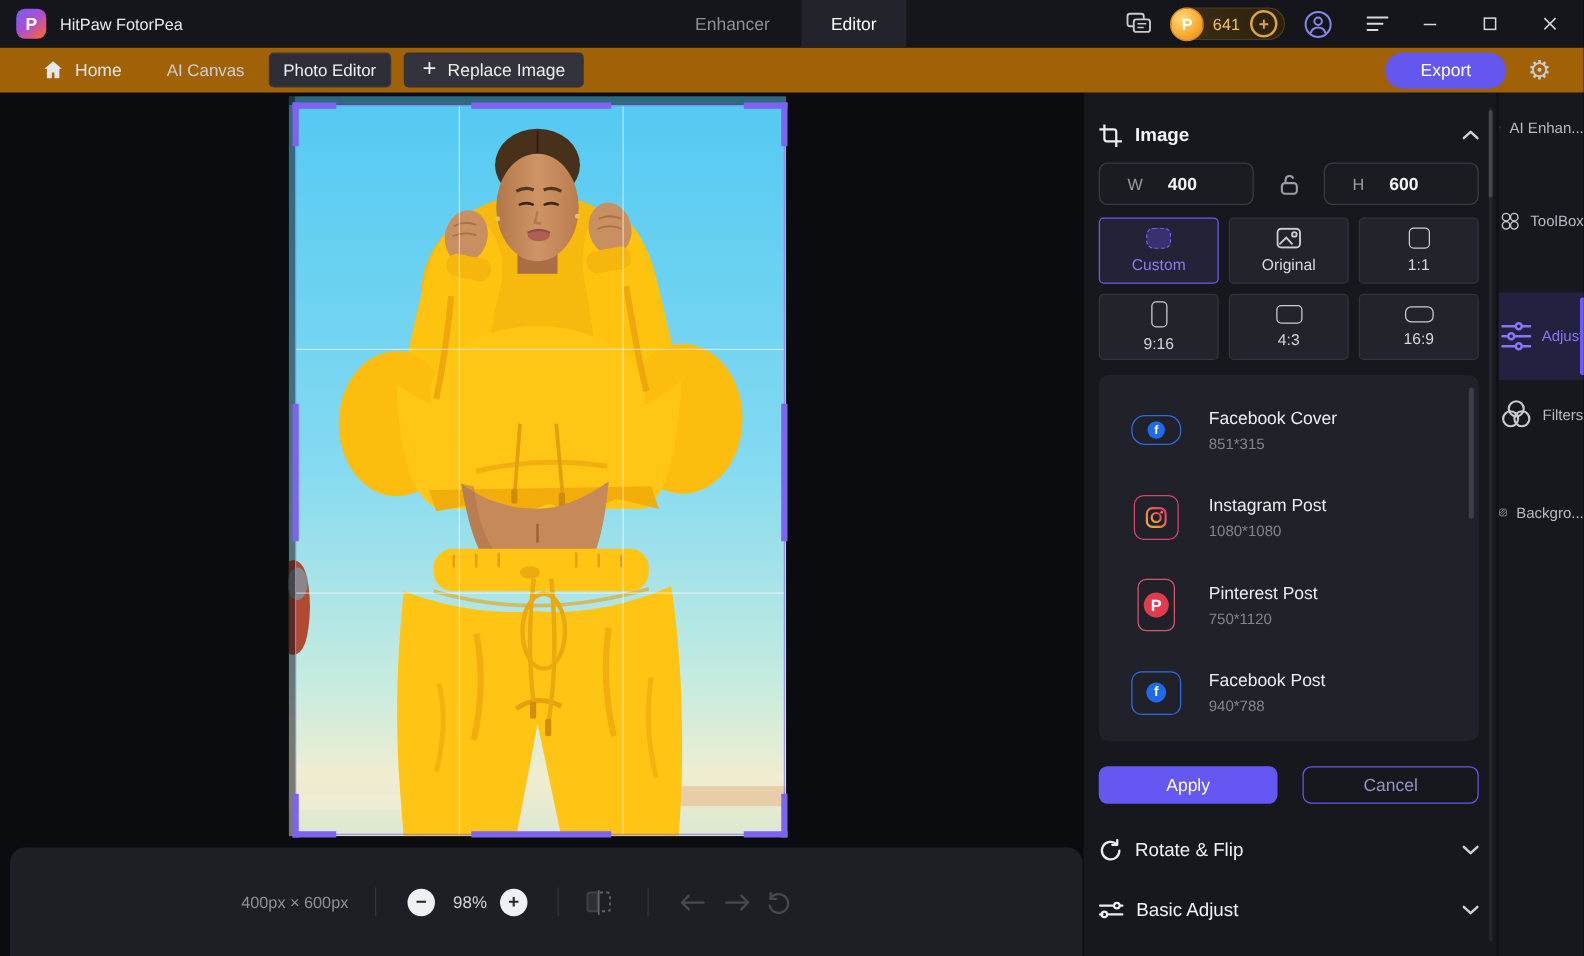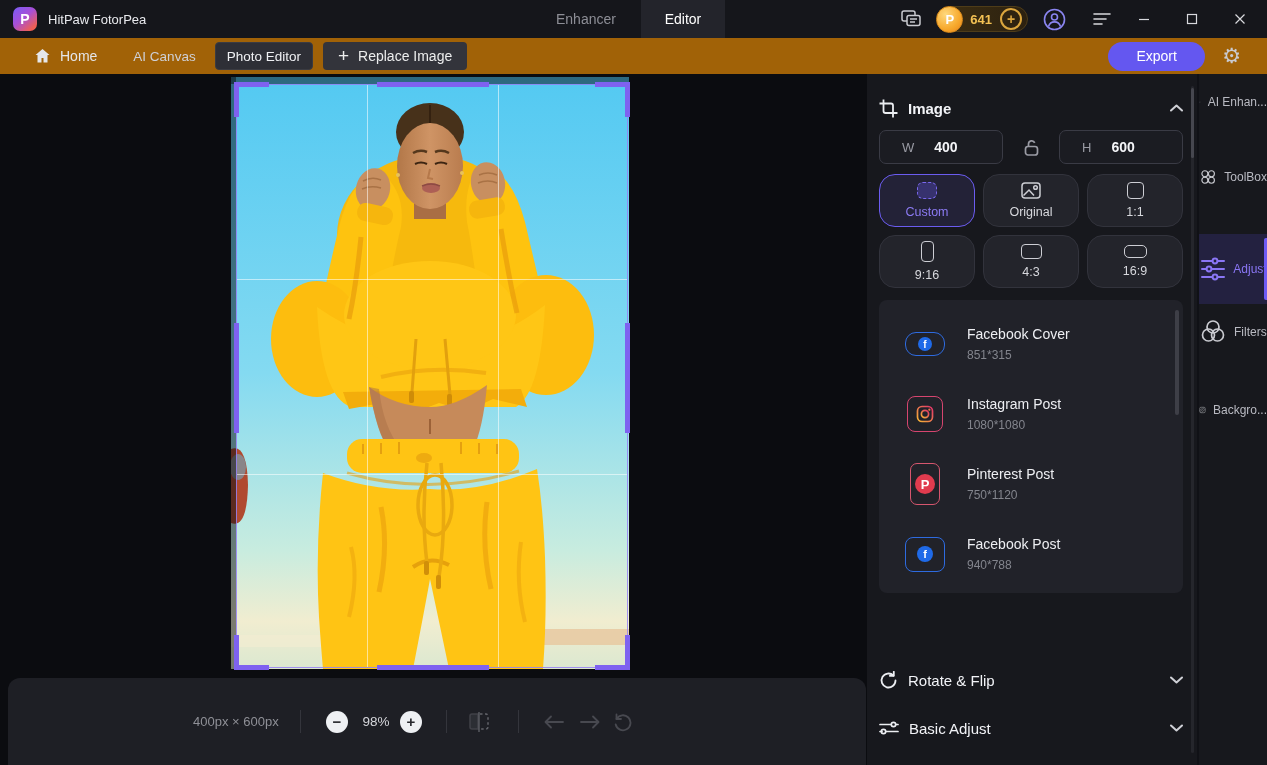--- a/index.html
+++ b/index.html
@@ -20,21 +20,21 @@
   .tab-edi{position:absolute;left:641px;top:0;width:84px;height:38px;line-height:38px;text-align:center;font-size:14px;color:#fff;background:#23242b;cursor:pointer;}
   .tb-right{position:absolute;right:0;top:0;height:38px;display:flex;align-items:center;}
   .chat-ic{margin-right:13px;display:flex;}
   .coin-pill{height:24px;border-radius:13px;display:flex;align-items:center;
     background:linear-gradient(90deg,#46351500,#3a2c11 20%,#2c2110);
     border:1px solid #4e3c18;padding-right:2px;}
   .coin{width:25px;height:25px;border-radius:50%;margin-left:-1px;
     background:radial-gradient(circle at 35% 30%,#ffd97e,#f7a92c 60%,#e9821a);
     border:1px solid #d98a1c;display:flex;align-items:center;justify-content:center;
     color:#fff;font-weight:bold;font-size:13px;}
-  .coin-num{color:#f4c254;font-weight:bold;font-size:13px;margin:0 8px 0 7px;text-align:center;}
+  .coin-num{color:#f4c254;font-weight:normal;font-size:13px;margin:0 8px 0 7px;text-align:center;}
   .plus-coin{width:18px;height:18px;border-radius:50%;border:2px solid #dba63e;color:#dba63e;
     display:flex;align-items:center;justify-content:center;font-size:14px;font-weight:bold;line-height:1;margin-right:3px;}
   .avatar{width:23px;height:23px;margin-left:15px;display:flex;}
   .menu-ic{margin-left:27px;display:flex;}
   .winbtn{width:30px;height:38px;margin-left:18px;display:flex;align-items:center;justify-content:center;cursor:pointer;}
 
   
   .toolbar{position:absolute;top:38px;left:0;width:1267px;height:36px;background:#a16207;display:flex;align-items:center;z-index:20;}
   .tb-home{display:flex;align-items:center;gap:9px;margin-left:34px;font-size:14px;color:#e4e5e9;cursor:pointer;}
   .tb-canvas{margin-left:36px;font-size:13.5px;color:#cfd0d6;cursor:pointer;}
@@ -85,21 +85,21 @@
   .p-head{top:21px;height:26px;display:flex;align-items:center;}
   .p-head .t{font-size:15px;font-weight:bold;color:#f2f3f7;margin-left:10px;}
   .p-head .chev{margin-left:auto;display:flex;cursor:pointer;}
   .wh-row{top:56px;height:34px;display:flex;align-items:center;justify-content:space-between;}
   .dim-input{width:124px;height:34px;box-sizing:border-box;background:#1b1c22;border:1px solid #3a3b45;border-radius:7px;display:flex;align-items:center;}
   .dim-input .lb{color:#9a9ba4;font-size:13px;margin-left:22px;}
   .dim-input input{width:64px;background:transparent;border:0;outline:0;color:#f4f5f8;font-size:14px;font-weight:bold;font-family:"Liberation Sans",sans-serif;margin-left:18px;}
   .lock{display:flex;cursor:pointer;}
 
   .ratio-grid{top:100px;display:grid;grid-template-columns:repeat(3,96px);grid-auto-rows:53px;gap:8px;}
-  .rbtn{background:#23242b;border:1px solid #32333c;border-radius:16px;display:flex;flex-direction:column;align-items:center;justify-content:center;gap:6px;cursor:pointer;box-sizing:border-box;}
+  .rbtn{background:#23242b;border:1px solid #32333c;border-radius:4px;display:flex;flex-direction:column;align-items:center;justify-content:center;gap:6px;cursor:pointer;box-sizing:border-box;}
   .rbtn .rl{font-size:12.5px;color:#d7d8dd;}
   .rbtn.sel{border:1.5px solid #6b5cf0;background:#232237;}
   .rbtn.sel .rl{color:#8b7af2;}
   .ri-custom{width:18px;height:15px;border:1.6px dashed #7a68ee;border-radius:6px;background:rgba(104,88,238,.30);}
   .ri-sq{width:15px;height:15px;border:1.5px solid #cdced4;border-radius:4px;}
   .ri-916{width:11px;height:19px;border:1.5px solid #cdced4;border-radius:4px;}
   .ri-43{width:19px;height:13px;border:1.5px solid #cdced4;border-radius:4px;}
   .ri-169{width:21px;height:11px;border:1.5px solid #cdced4;border-radius:5px;}
 
   .preset-card{top:226px;height:293px;background:#212229;border-radius:8px;overflow:hidden;}
@@ -503,20 +503,24 @@
           </span>
         </span>
       <span class="pi-tx">
         <div class="pi-name">Facebook Post</div>
         <div class="pi-size">940*788</div>
       </span>
     </div>
     <div class="card-scroll"></div>
   </div>
 
+  <div class="p-row btn-row">
+    <div class="btn-apply">Apply</div>
+    <div class="btn-cancel">Cancel</div>
+  </div>
 
   <div class="p-row sec-row sec-rotate">
     <svg width="19" height="19" viewBox="0 0 19 19">
       <g fill="none" stroke="#eceef2" stroke-width="1.8" stroke-linecap="round">
         <path d="M16.5 9.5a7 7 0 1 1-2.1-5"></path>
         <path d="M14.8 0.8v4h-4" stroke-linejoin="round"></path>
       </g>
       </svg>
     <span class="t">Rotate &amp; Flip</span>
     <span class="chev">

